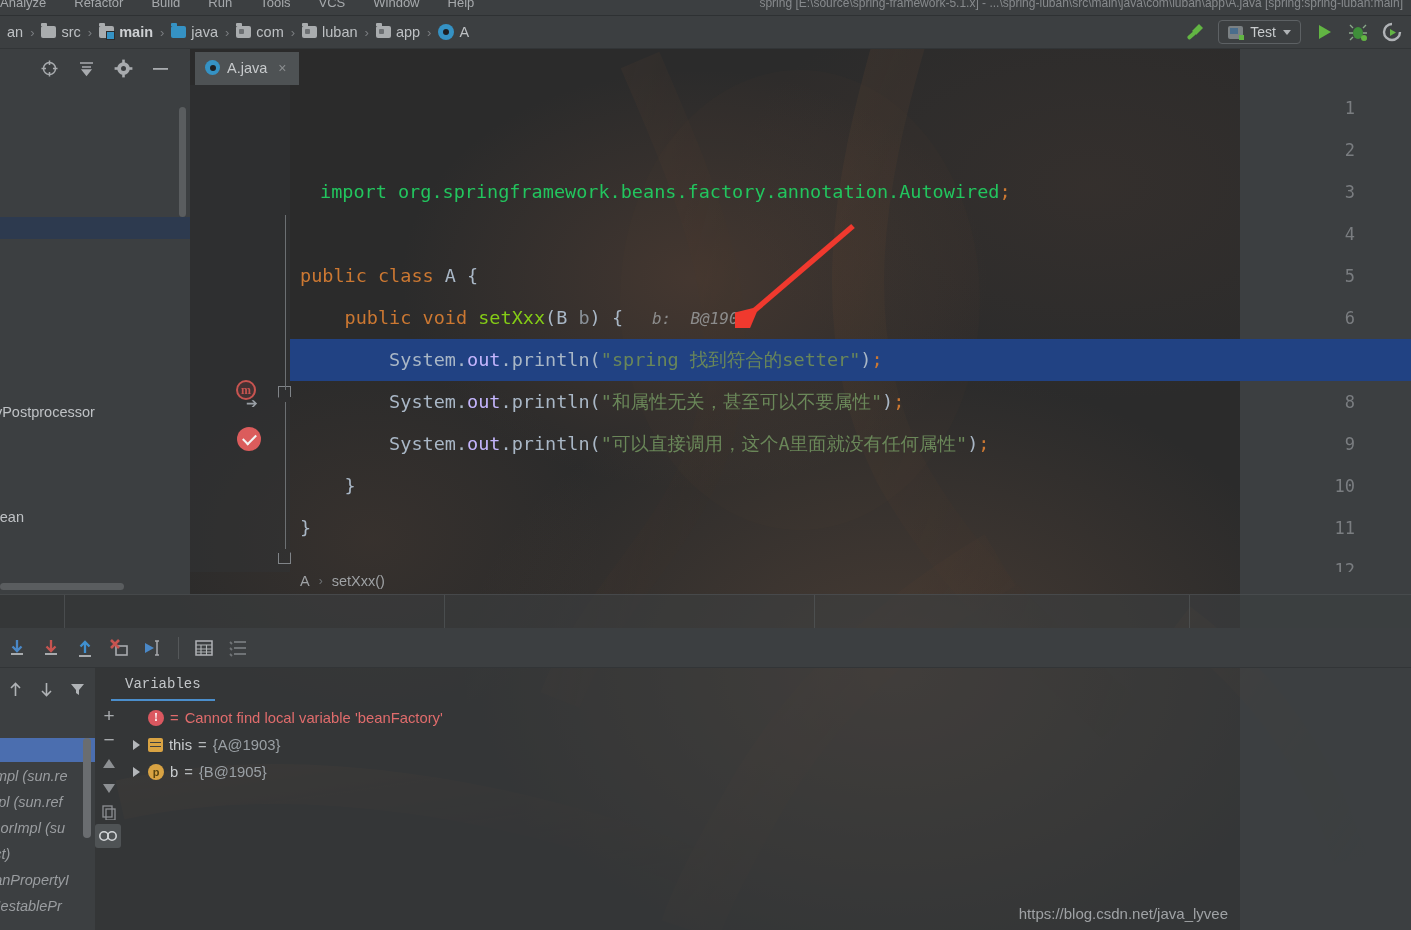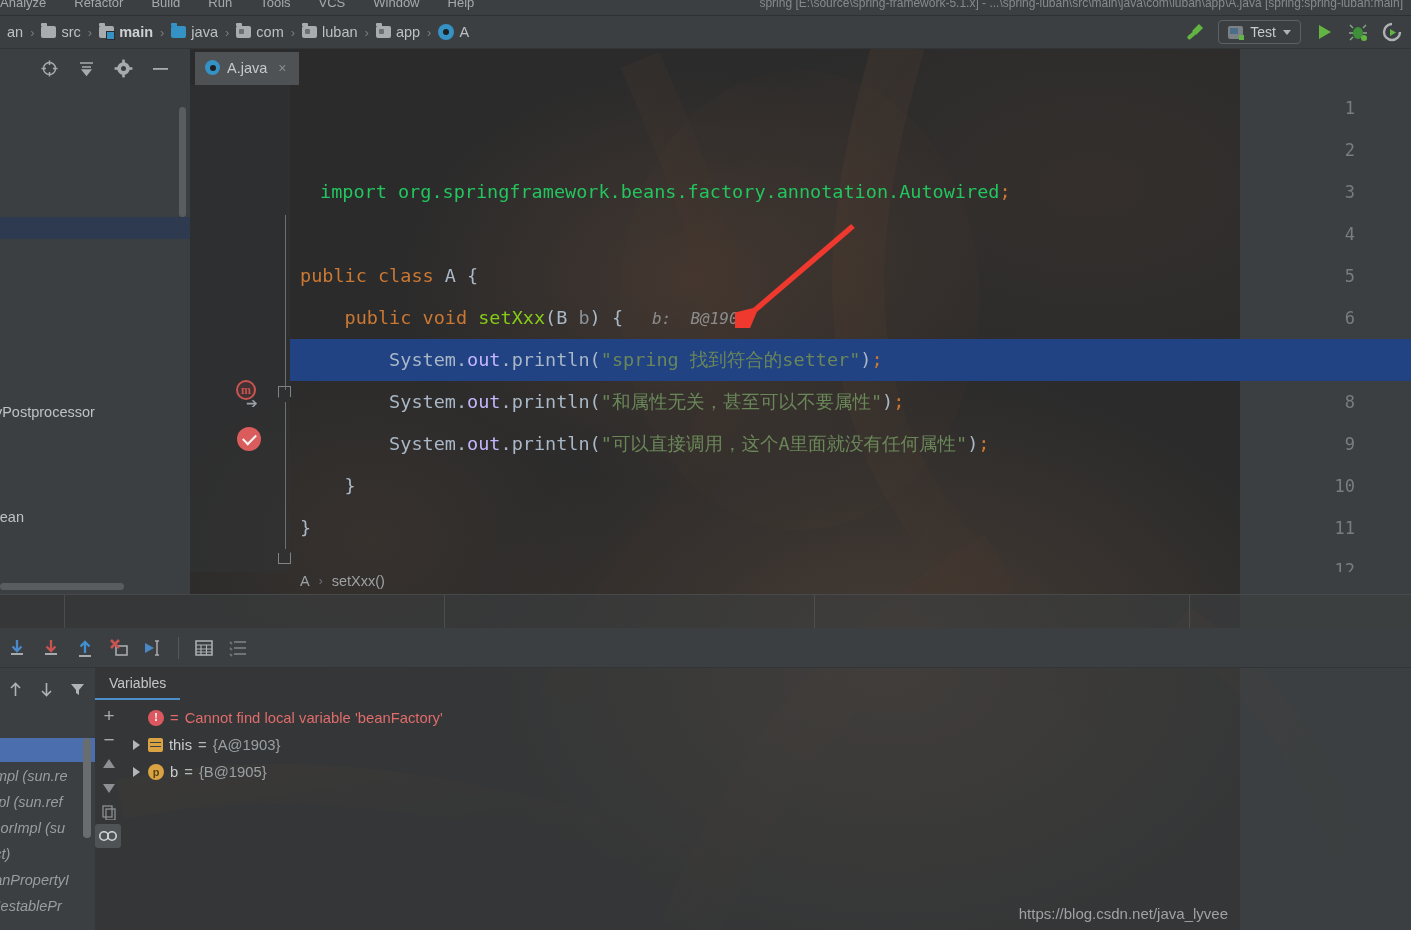--- a/index.html
+++ b/index.html
@@ -230,21 +230,21 @@
   .fp-ico { width:31px;height:30px;display:flex;align-items:center;justify-content:center; }
   .fp-sel { position:absolute; left:0; top:70px; width:95px; height:24px; background:#4b6eaf; }
   .fp-row { position:absolute; left:-26px; white-space:nowrap; color:#b4b7ba; font-size:14.5px; }
   .fp-row i { color:#9a9da0; }
   .fp-scroll { position:absolute; right:4px; top:70px; width:8px; height:100px; background:#6a6d70; border-radius:4px;}
 
   .varspanel {
     position:absolute; left:95px; top:0; width:1316px; height:262px;
     background:rgba(60,63,65,0.55);
   }
-  .vtabs { position:absolute; left:0; top:0; height:34px; display:flex; align-items:flex-start; }
+  .vtabs { position:absolute; left:16px; top:0; height:34px; display:flex; align-items:center;font-family:Liberation Mono, monospace; }
   .vtab {
     height:32px; padding:0 14px; display:flex; align-items:center;
     color:#c3c6c9; font-size:14px; border-bottom:2px solid #4b8ecb;
   }
   .vt-ico { width:28px;height:24px;display:flex;align-items:center;justify-content:center;color:#a8abae;font-size:19px; }
   .vrows { position:absolute; left:34px; top:36px; right:0; }
   .vrow { height:27px; display:flex; align-items:center; gap:6px; font-size:14.8px; padding-left:4px; }
   .vrow .tri {
     width:0;height:0;border-left:7px solid #b4b7ba;border-top:5px solid transparent;border-bottom:5px solid transparent;
     margin-right:2px;

